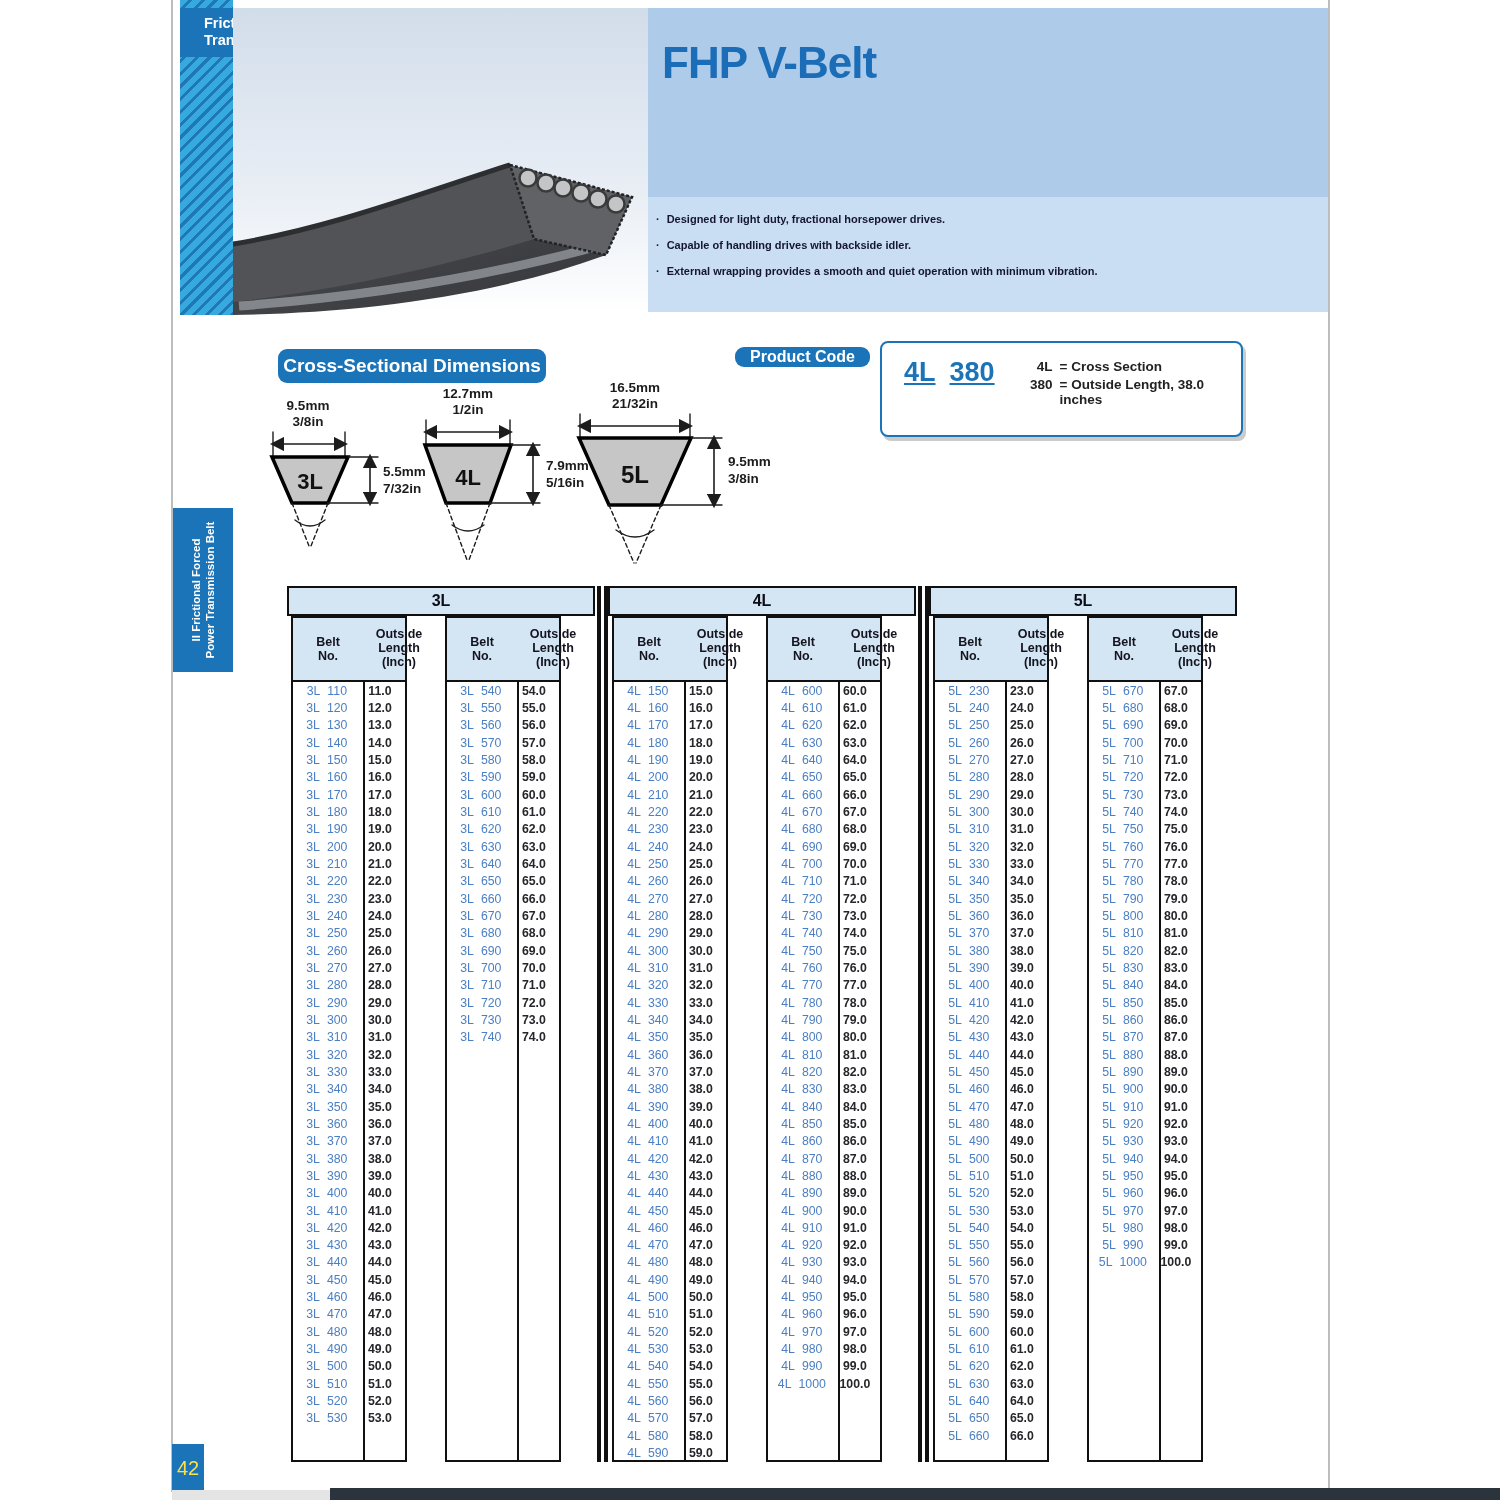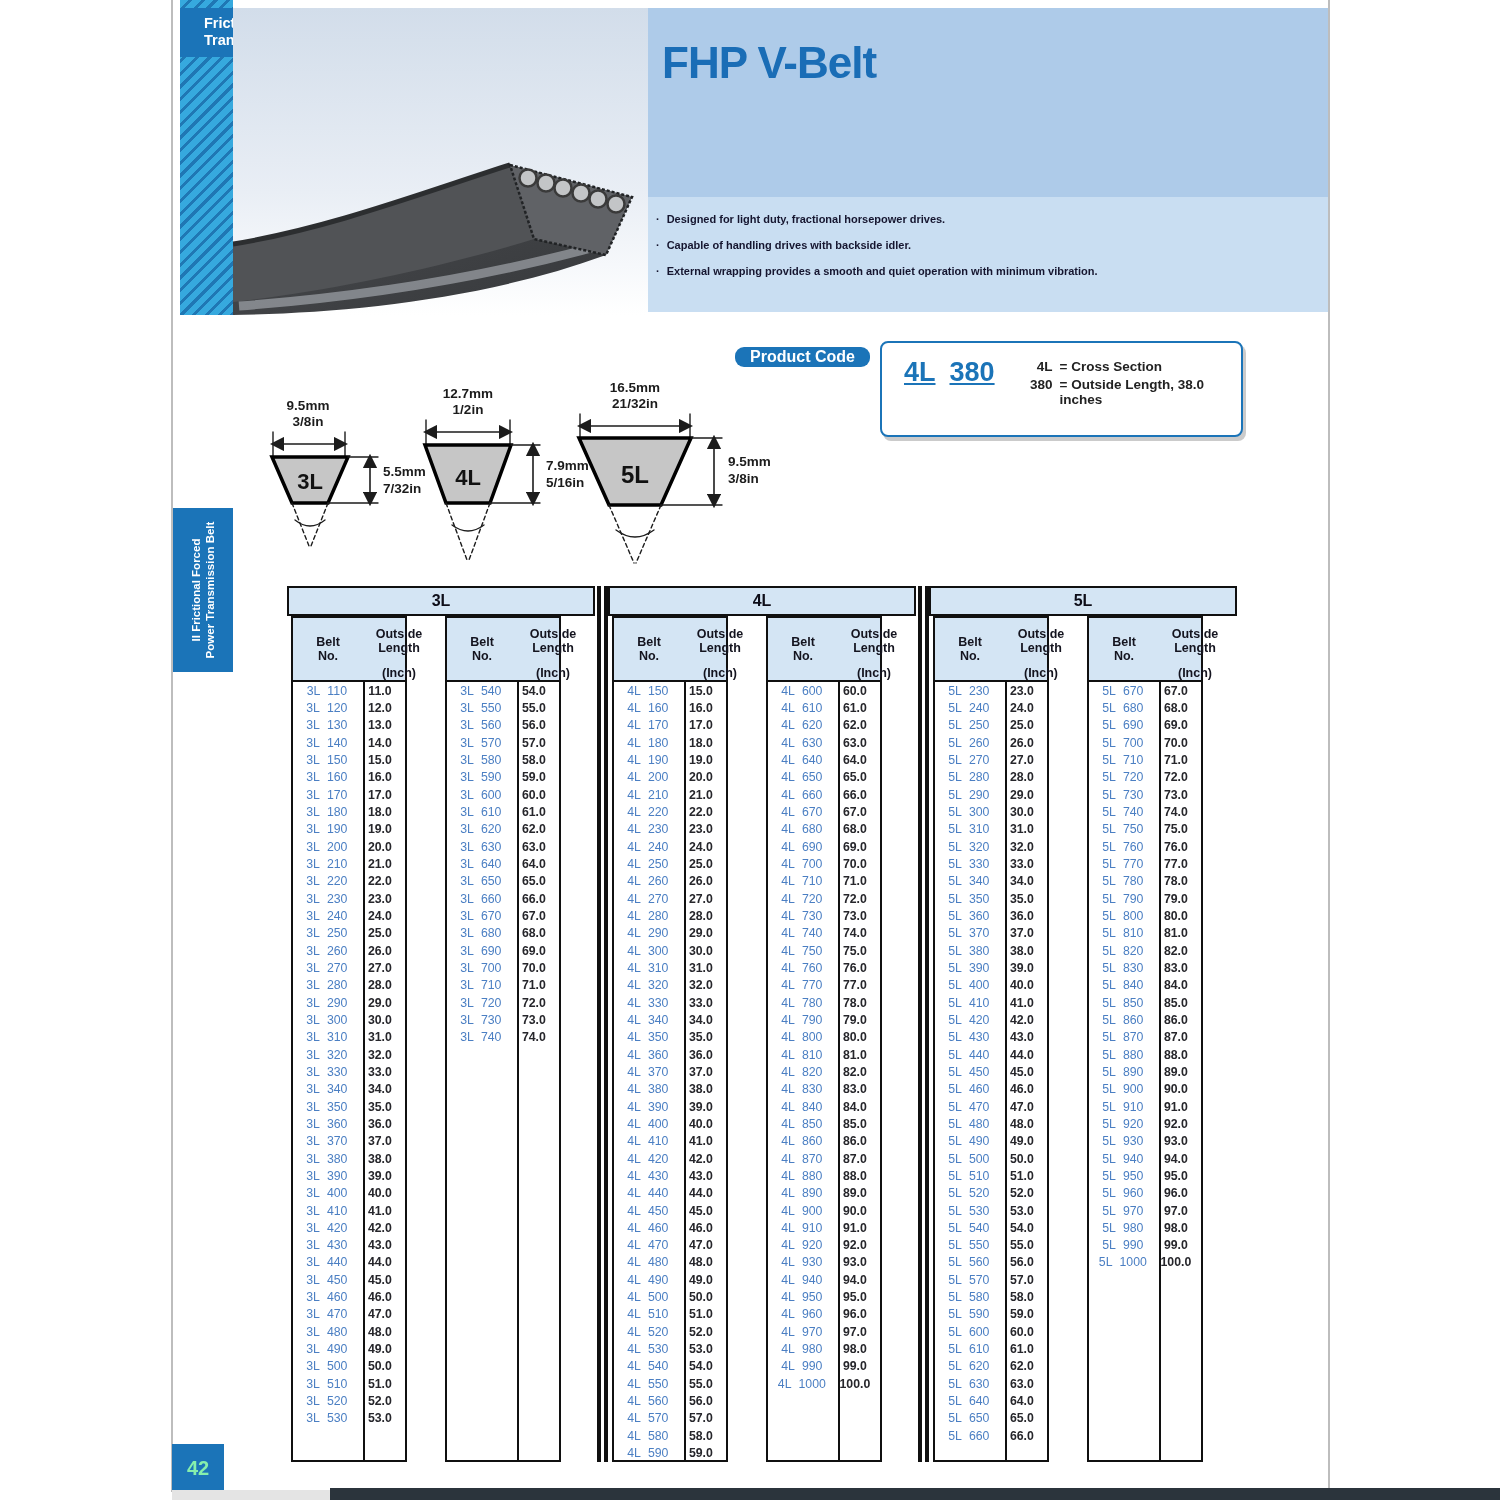--- a/index.html
+++ b/index.html
@@ -63,30 +63,30 @@
   .group{position:absolute;top:0;width:308px;height:100%;}
   .ghead{position:absolute;top:0;left:0;right:0;height:26px;background:#d4e5f4;border:2px solid #101010;
          font-weight:bold;font-size:16px;display:flex;align-items:center;justify-content:center;color:#0d0d18;}
   .subbox{position:absolute;top:30px;bottom:0;width:116px;border:2px solid #101010;background:#fff;box-sizing:border-box;}
   .vline{position:absolute;top:0;bottom:0;left:70px;width:2px;background:#101010;}
   .shead{position:absolute;top:0;left:0;right:0;height:62px;background:#d4e5f4;border-bottom:2px solid #101010;
          font-size:12.5px;font-weight:bold;color:#14141f;}
   .hc{position:absolute;top:0;height:100%;display:flex;flex-direction:column;align-items:center;box-sizing:border-box;}
   .hc-belt{left:0;width:70px;justify-content:center;}
   .hc-len{left:72px;width:68px;padding-top:9px;}
-  .unit{margin-top:auto;padding-bottom:0;}
+  .unit{margin-top:auto;padding-bottom:11px;}
   .rows{position:absolute;top:64px;left:0;right:0;padding-left:8px;}
   .trow{height:17.33px;display:flex;align-items:center;}
   .bno{width:70px;text-align:center;color:#4b7fc3;font-size:12.3px;word-spacing:4px;}
   .len{width:68px;margin-left:2px;text-align:center;color:#26262b;font-size:12.3px;font-weight:600;}
   .gbar{position:absolute;top:0;bottom:0;width:4px;background:#101010;}
 
   
-  .page-num{position:absolute;left:172px;top:1444px;width:52px;height:48px;background:#1b74b8;color:#86efac;
-            font-size:20px;font-weight:bold;display:flex;align-items:center;justify-content:center;}
+  .page-num{position:absolute;left:172px;top:1444px;width:32px;height:48px;background:#1b74b8;color:#fde047;
+            font-size:20px;font-weight:normal;display:flex;align-items:center;justify-content:center;}
   .foot-light{position:absolute;left:172px;top:1490px;width:158px;height:10px;background:#e4e4e4;}
   .foot-dark{position:absolute;left:330px;top:1488px;width:1170px;height:12px;background:#2b343c;}
 </style>
 </head>
 <body>
 
 <div class="canvas">
 
   <div class="edge edge-left"></div>
   <div class="edge edge-right"></div>
@@ -133,20 +133,21 @@
   </div>
 
   <div class="features-panel">
     <ul>
       <li><span class="dot">·</span><span>Designed for light duty, fractional horsepower drives.</span></li>
       <li><span class="dot">·</span><span>Capable of handling drives with backside idler.</span></li>
       <li><span class="dot">·</span><span>External wrapping provides a smooth and quiet operation with minimum vibration.</span></li>
     </ul>
   </div>
 
+  <div class="blue-banner csd-banner">Cross-Sectional Dimensions</div>
   <div class="blue-banner pc-banner">Product Code</div>
 
   <div class="pc-box">
     <div class="pc-code">
       <span>4L</span><span>380</span>
     </div>
     <div class="pc-legend">
       <span class="k">4L</span>
         <span>=  Cross Section</span>
       <span class="k">380</span>

